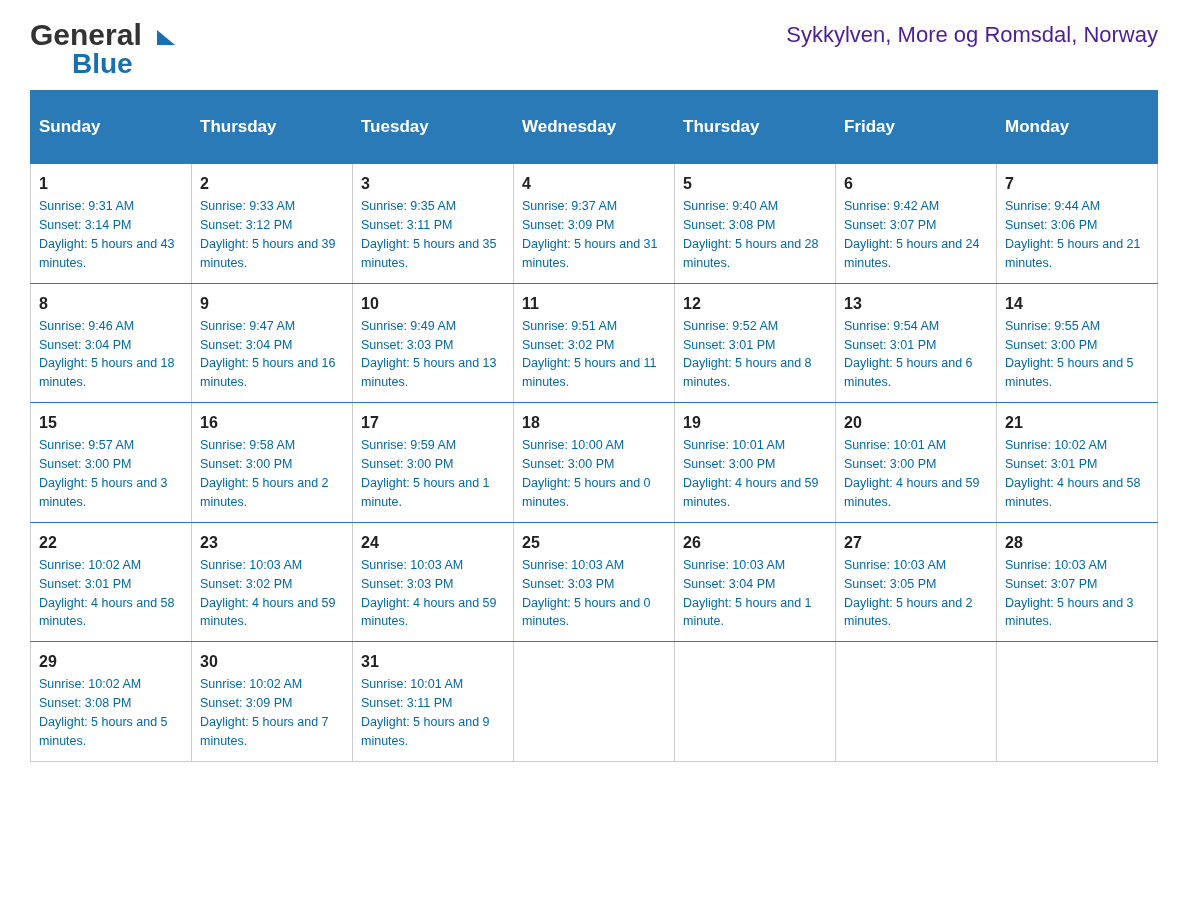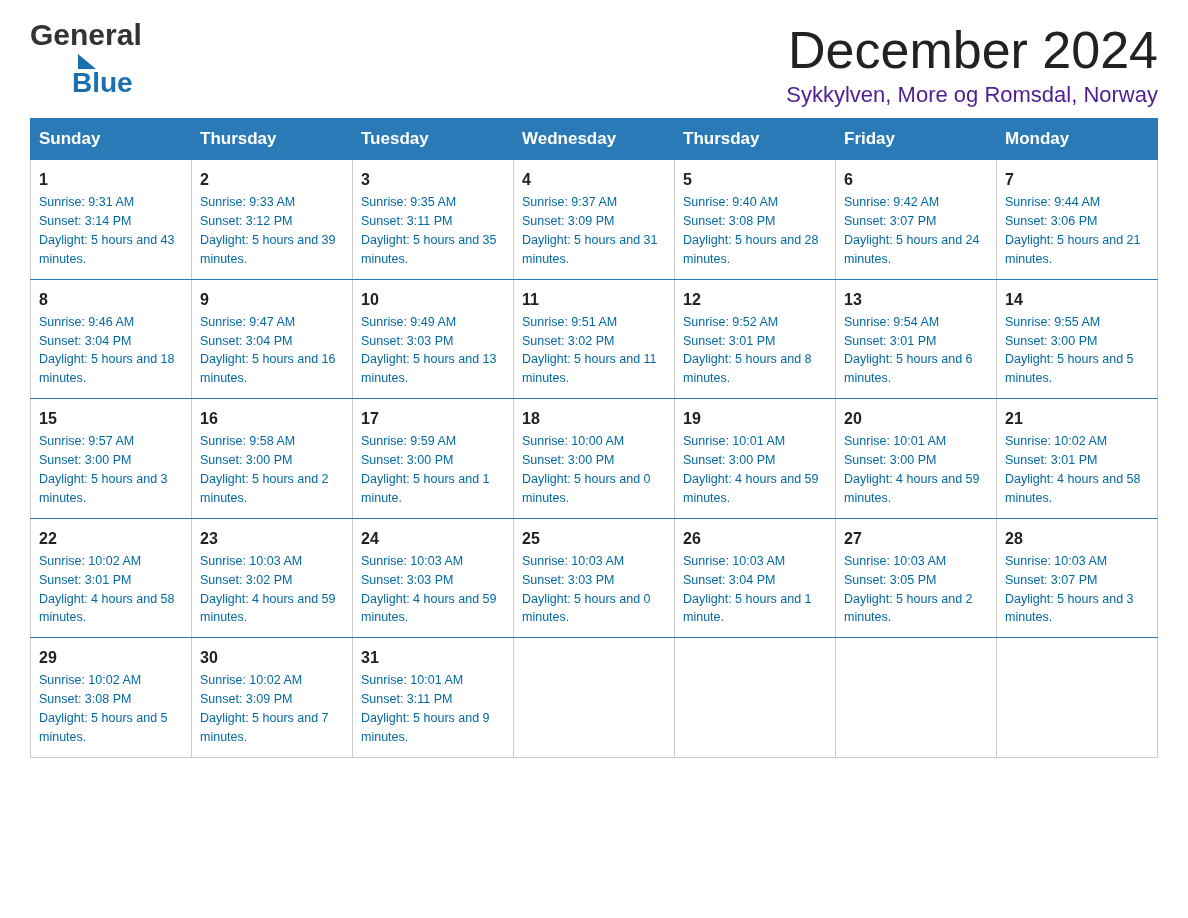--- a/index.html
+++ b/index.html
@@ -37,21 +37,21 @@
     table {
       width: 100%;
       border-collapse: collapse;
       margin-top: 8px;
     }
     thead tr th {
       background-color: #2a7ab8;
       color: #fff;
       font-size: 17px;
       font-weight: bold;
-      padding: 10px 8px;
+      padding: 26px 8px;
       text-align: left;
       border: 1px solid #2a7ab8;
     }
     tbody tr td {
       vertical-align: top;
       padding: 8px 8px 10px 8px;
       border: 1px solid #ccc;
       width: 14.28%;
       min-height: 90px;
       font-size: 13px;
@@ -71,22 +71,21 @@
     }
     tbody tr:not(:last-child) td {
       border-bottom: 1px solid #2a7ab8;
     }
     tbody tr td.empty {
       background: #fff;
     }
     .logo-wrapper {
       display: flex;
       align-items: center;
-      gap: 0;
-      flex-direction: column;
+      gap: 13px;
     }
     .logo-main {
       font-size: 30px;
       font-weight: bold;
       color: #333;
       line-height: 1;
     }
     .logo-arrow {
       display: inline-block;
       width: 0;
@@ -111,21 +110,20 @@
 
 <div class="header">
   <div class="logo">
     <div class="logo-wrapper">
       <span class="logo-main">General</span>
       <span class="logo-arrow"></span>
     </div>
     <div class="logo-line2">Blue</div>
   </div>
   <div class="title-section">
-    <div class="month-title">December 2024</div>
     <div class="location-title">Sykkylven, More og Romsdal, Norway</div>
   </div>
 </div>
 
 <table>
   <thead>
     <tr>
     <th>Sunday</th>
         <th>Thursday</th>
         <th>Tuesday</th>

